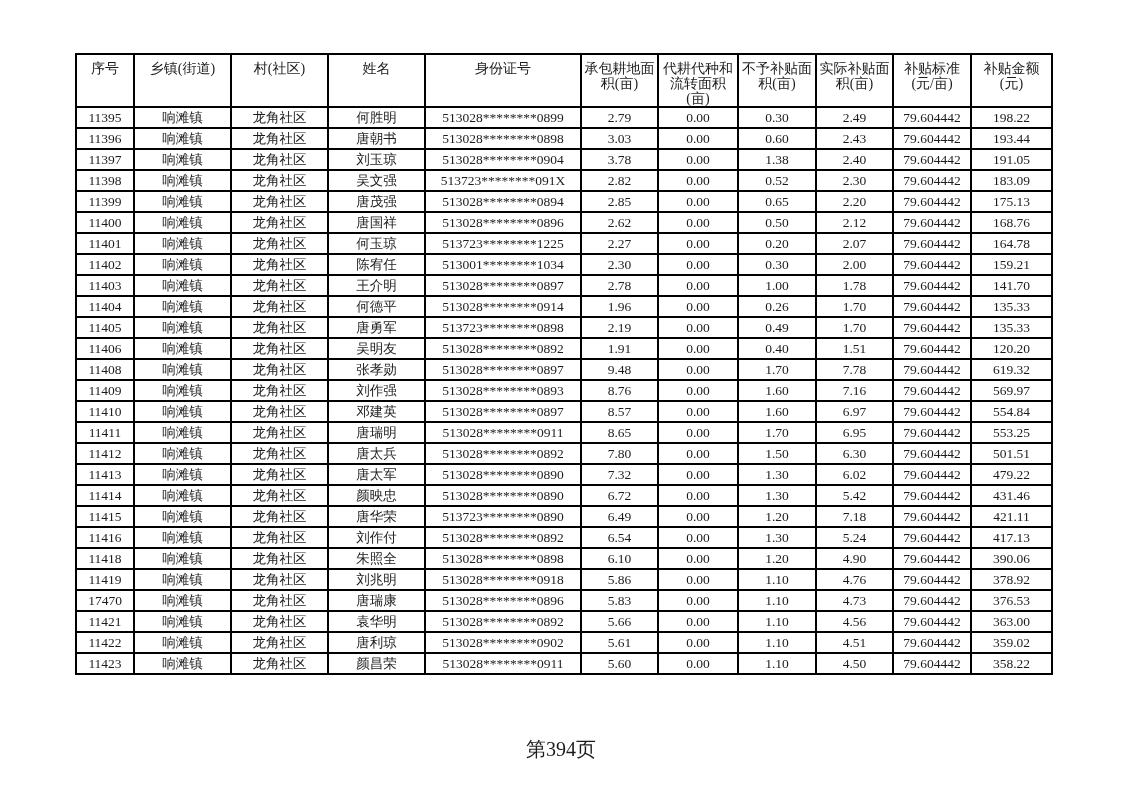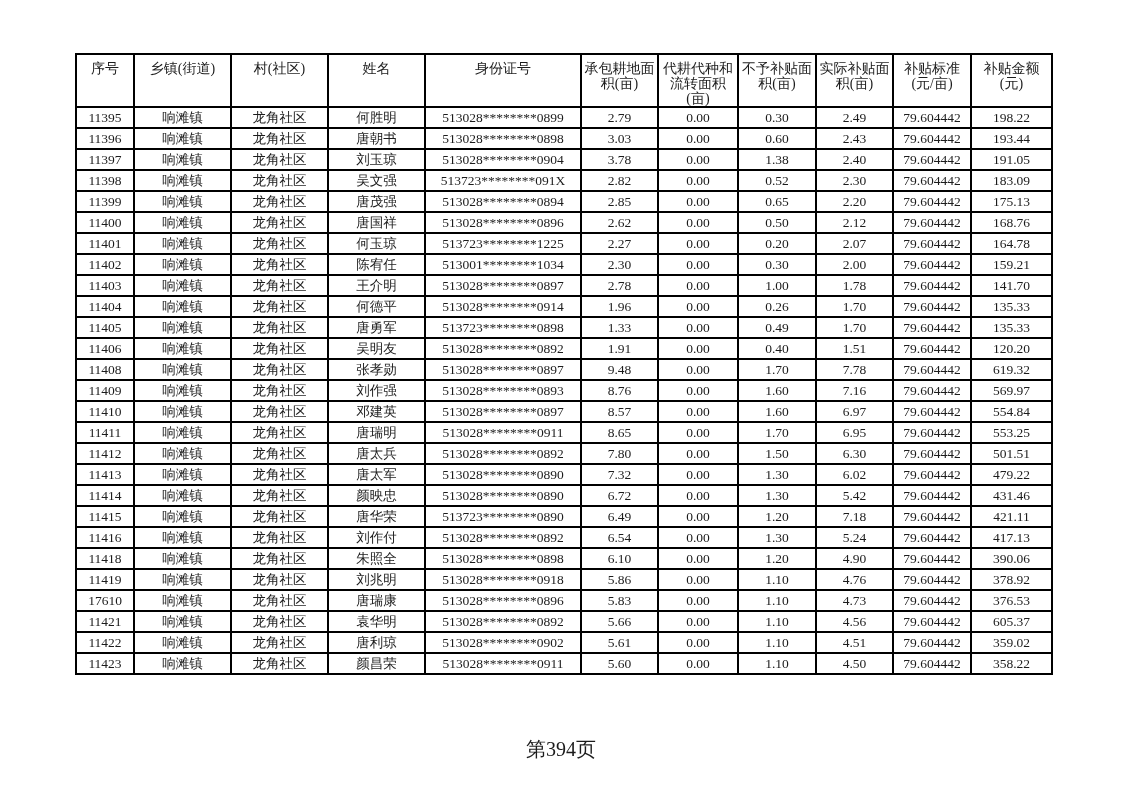--- a/index.html
+++ b/index.html
@@ -223,21 +223,21 @@
           <td>1.70</td>
           <td>79.604442</td>
           <td>135.33</td>
         </tr>
         <tr>
           <td>11405</td>
           <td>响滩镇</td>
           <td>龙角社区</td>
           <td>唐勇军</td>
           <td>513723********0898</td>
-          <td>1.33</td>
+          <td>2.19</td>
           <td>0.00</td>
           <td>0.49</td>
           <td>1.70</td>
           <td>79.604442</td>
           <td>135.33</td>
         </tr>
         <tr>
           <td>11406</td>
           <td>响滩镇</td>
           <td>龙角社区</td>
@@ -387,21 +387,21 @@
           <td>刘兆明</td>
           <td>513028********0918</td>
           <td>5.86</td>
           <td>0.00</td>
           <td>1.10</td>
           <td>4.76</td>
           <td>79.604442</td>
           <td>378.92</td>
         </tr>
         <tr>
-          <td>17610</td>
+          <td>17470</td>
           <td>响滩镇</td>
           <td>龙角社区</td>
           <td>唐瑞康</td>
           <td>513028********0896</td>
           <td>5.83</td>
           <td>0.00</td>
           <td>1.10</td>
           <td>4.73</td>
           <td>79.604442</td>
           <td>376.53</td>
@@ -410,21 +410,21 @@
           <td>11421</td>
           <td>响滩镇</td>
           <td>龙角社区</td>
           <td>袁华明</td>
           <td>513028********0892</td>
           <td>5.66</td>
           <td>0.00</td>
           <td>1.10</td>
           <td>4.56</td>
           <td>79.604442</td>
-          <td>605.37</td>
+          <td>363.00</td>
         </tr>
         <tr>
           <td>11422</td>
           <td>响滩镇</td>
           <td>龙角社区</td>
           <td>唐利琼</td>
           <td>513028********0902</td>
           <td>5.61</td>
           <td>0.00</td>
           <td>1.10</td>

